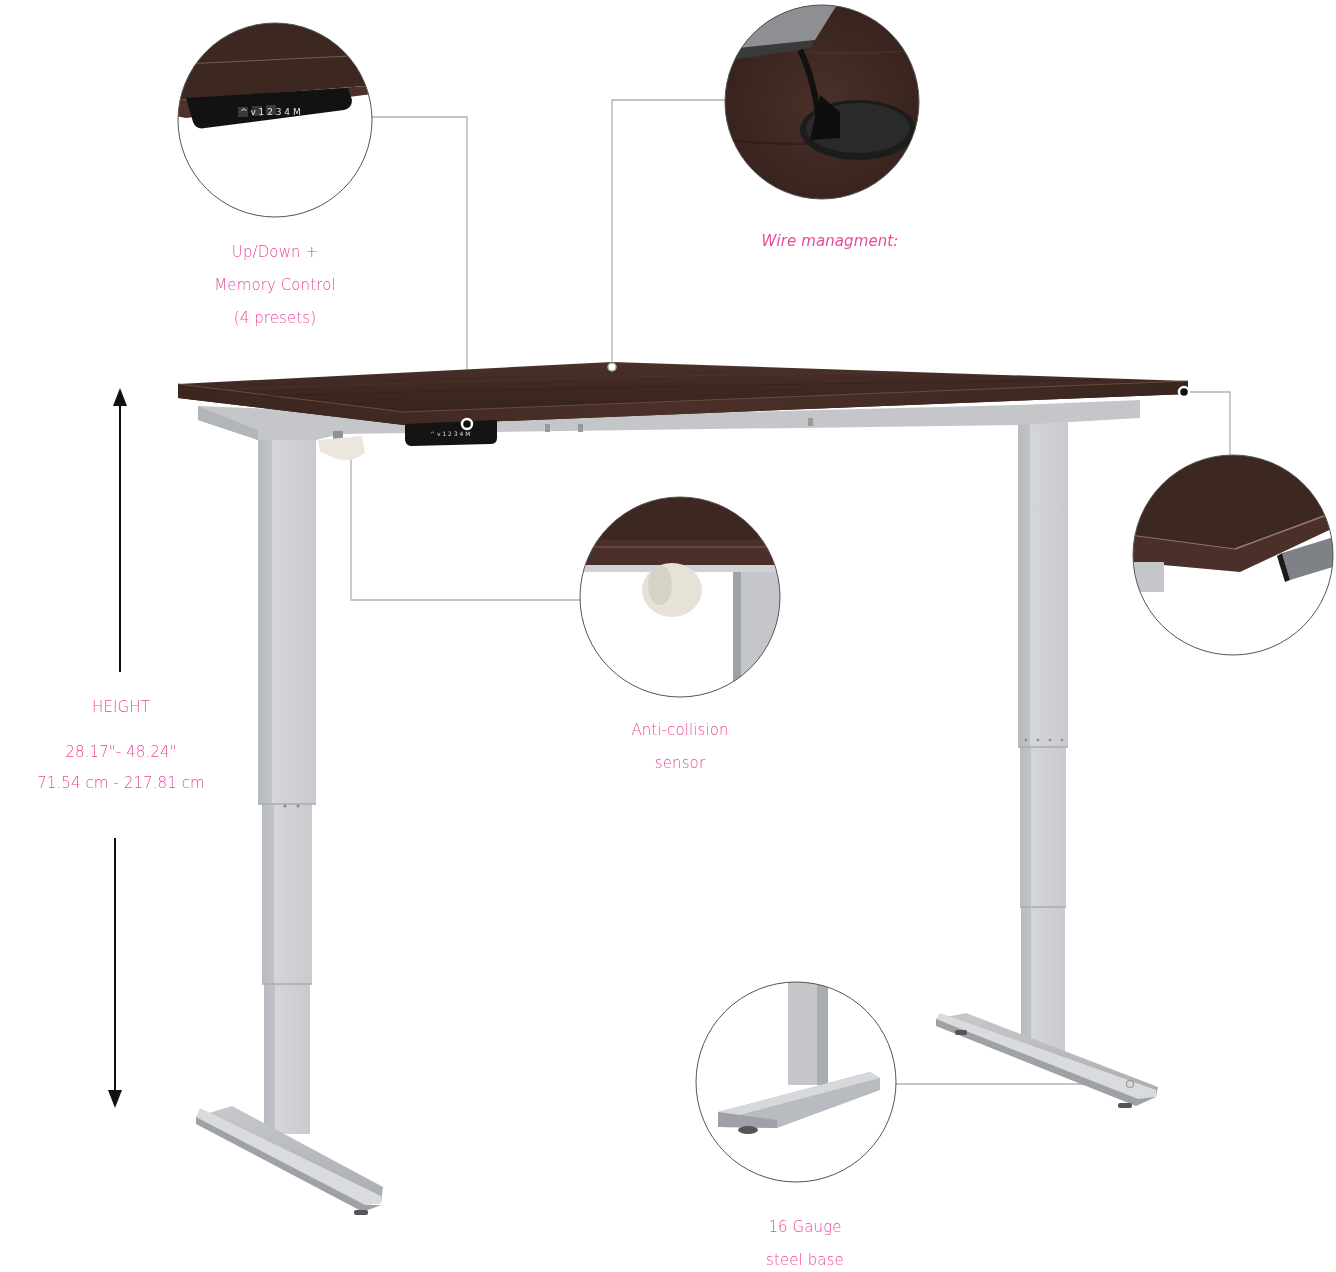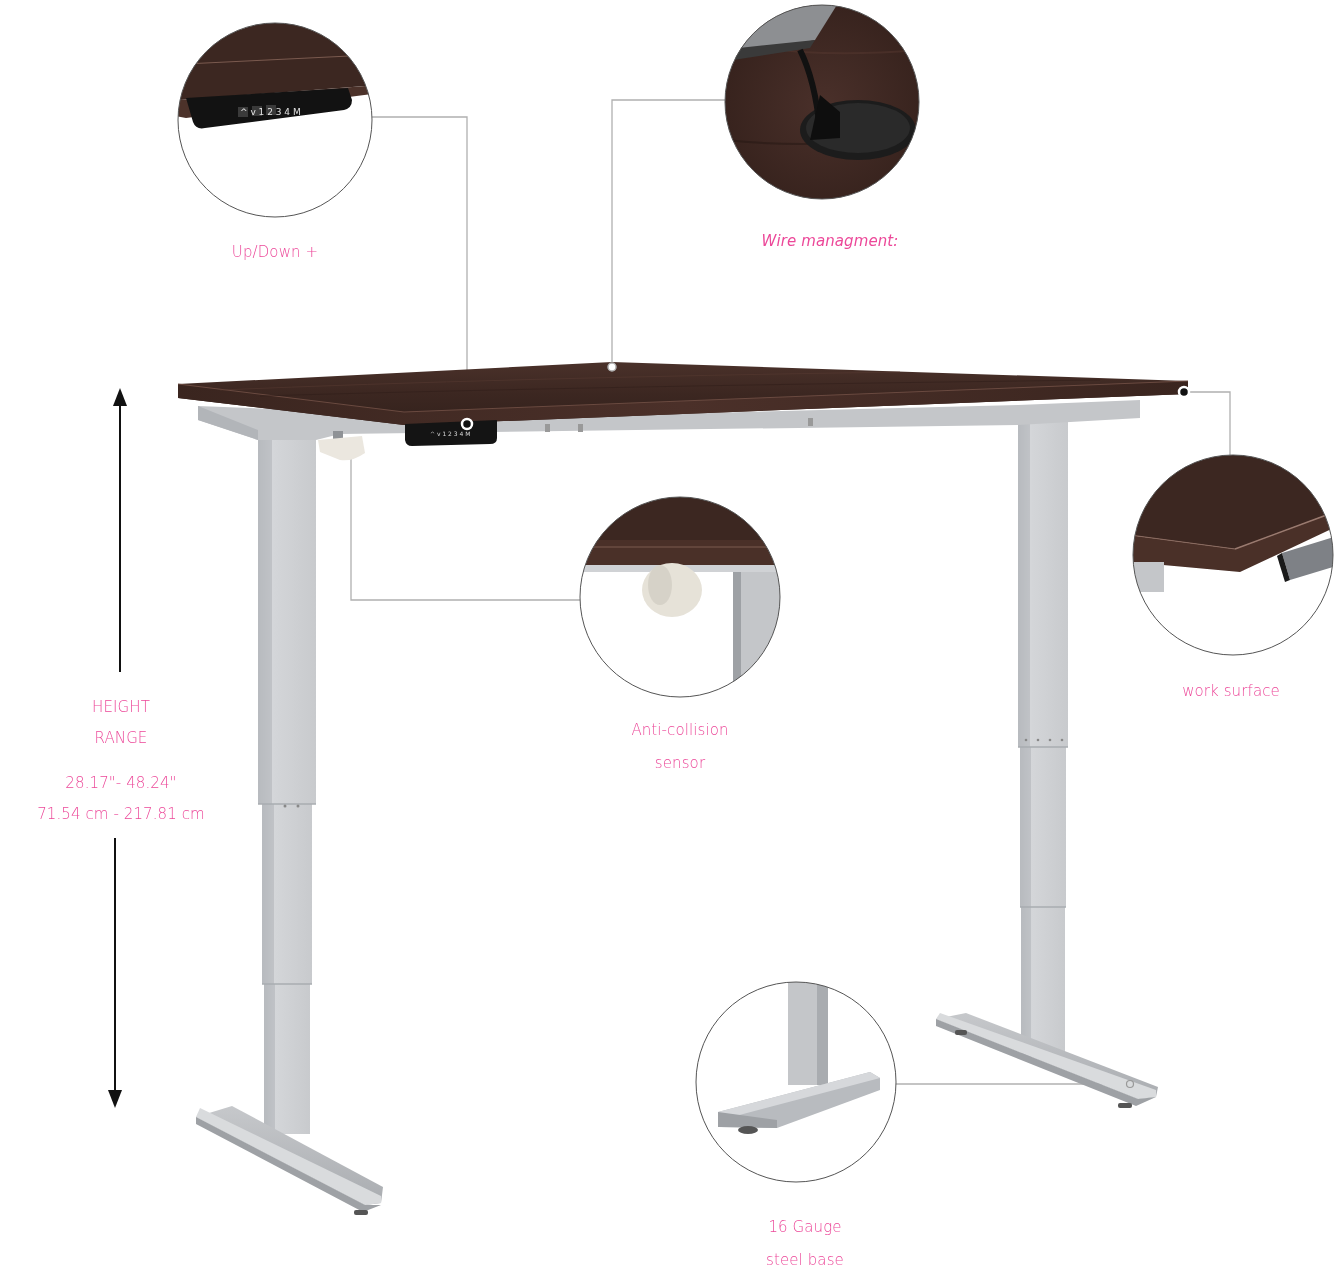--- a/index.html
+++ b/index.html
@@ -207,39 +207,39 @@
       <polygon points="718,1112 870,1072 880,1078 728,1118" fill="#d6d8db"></polygon>
       <polygon points="718,1112 718,1127 777,1128 777,1120" fill="#9ea1a5"></polygon>
       <ellipse cx="748" cy="1130" rx="10" ry="4" fill="#555"></ellipse>
     </g>
     <circle cx="796" cy="1082" r="100" fill="none" stroke="#555" stroke-width="1"></circle>
   </g>
 </svg>
 
 <div class="label" style="left:170px; top:236px; width:210px;">
   <span>Up/Down +</span>
+  <span>Memory Control</span>
+  <span>(4 presets)</span>
 </div>
 
 <div class="label" style="left:660px; top:225px; width:340px;font-style:italic;">
   <span>Wire managment:</span>
 </div>
 
 <div class="label" style="left:0px; top:692px; width:242px; line-height:31px;">
   <span>HEIGHT</span>
-  <span>RANGE</span>
   <span style="height:14px;"></span>
   <span>28.17"- 48.24"</span>
   <span>71.54 cm - 217.81 cm</span>
 </div>
 
 <div class="label" style="left:595px; top:714px; width:170px;">
   <span>Anti-collision</span>
   <span>sensor</span>
 </div>
 
 <div class="label" style="left:1126px; top:675px; width:210px;">
-  <span>work surface</span>
 </div>
 
 <div class="label" style="left:720px; top:1211px; width:170px;">
   <span>16 Gauge</span>
   <span>steel base</span>
 </div>
 
 </body></html>

